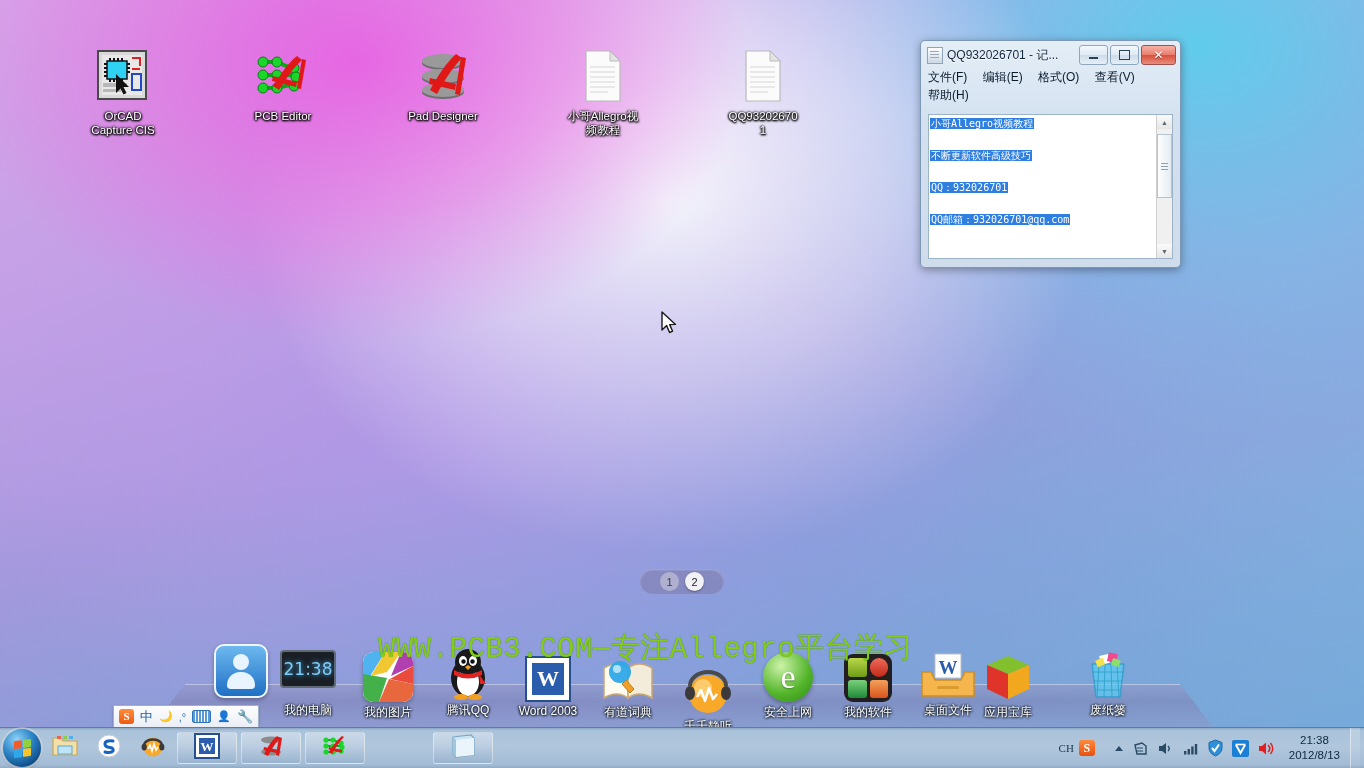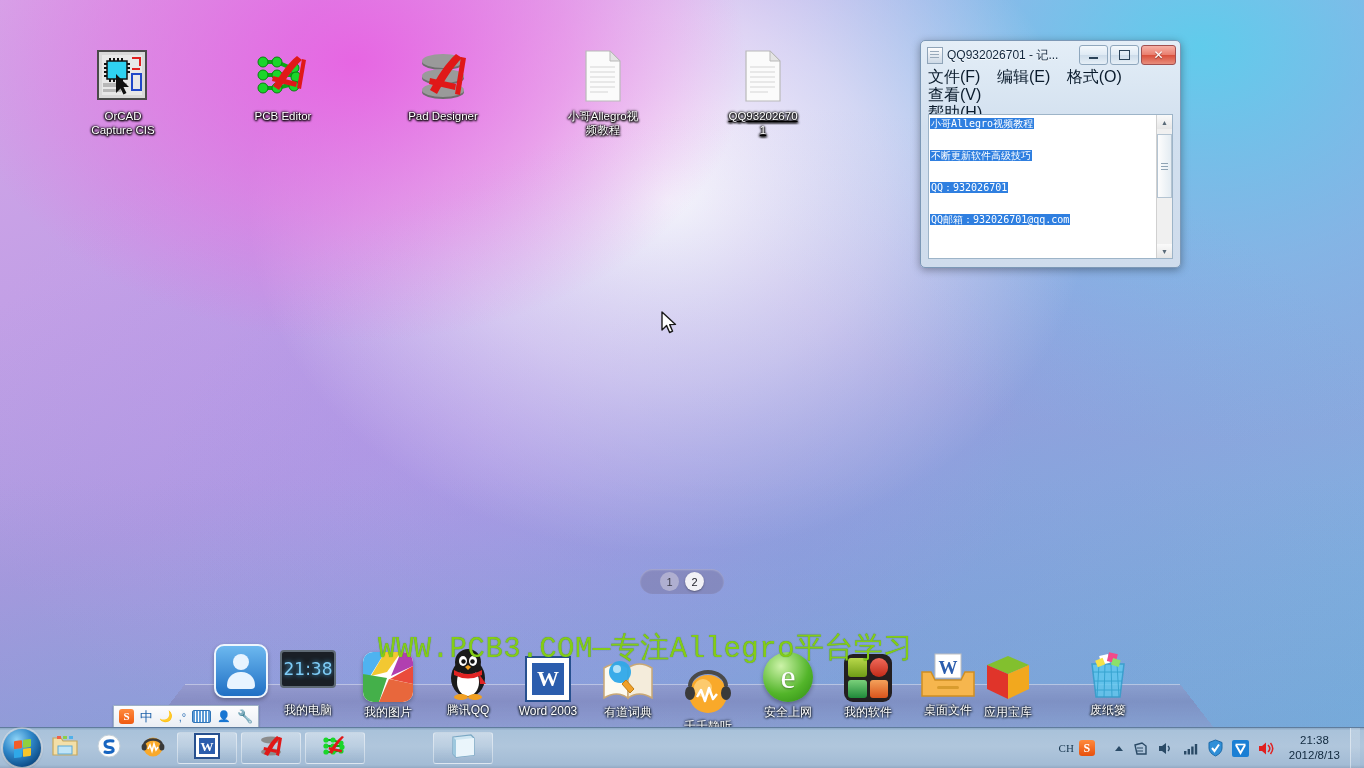--- a/index.html
+++ b/index.html
@@ -59,21 +59,21 @@
     display:flex;align-items:center;justify-content:center;flex:0 0 auto;
   }
   .winbtn.close{
     width:33px;border-color:#a05050;
     background:linear-gradient(to bottom,#f6b0a6 0%,#e98070 48%,#d9503c 52%,#e88d7c 100%);
   }
   .winbtn .s-min{width:9px;height:2px;background:#2a4258;margin-top:6px;}
   .winbtn .s-max{width:9px;height:8px;border:1.5px solid #2a4258;}
   .winbtn .s-close{color:#fff;font-size:12px;font-weight:bold;line-height:1;text-shadow:0 1px 1px rgba(0,0,0,.4);}
   #np-menu{
-    padding:2px 0 2px 4px;font-size:16px;color:#0a1b2c;line-height:18px;
+    padding:2px 0 2px 4px;font-size:12px;color:#0a1b2c;line-height:18px;
   }
   #np-menu span{margin-right:12px;white-space:nowrap;}
   #np-body{
     position:absolute;left:7px;right:7px;top:73px;bottom:8px;
     background:#fff;border:1px solid #9db4c8;display:flex;
   }
   #np-text{
     flex:1;overflow:hidden;padding:1px 0 0 1px;
     font-family:"DejaVu Sans Mono","Liberation Mono",monospace;
     font-size:10px;line-height:16px;color:#2a2a2a;
@@ -305,21 +305,21 @@
             <path d="M8 28 H33"></path>
           <path d="M8 33 H33"></path>
             <path d="M8 38 H33"></path>
             <path d="M8 43 H26"></path>
         </g>
       </svg>
     </div>
     <div class="lbl"><span>小哥Allegro视</span><br><span>频教程</span></div>
   </div>
 
-  <div class="desk-icon" style="left:703px;top:45px;text-decoration:underline;">
+  <div class="desk-icon" style="left:703px;top:45px;">
     <div class="glyph">
       <svg width="42" height="54" viewBox="0 0 42 54">
         <path d="M4 2 H28 L38 12 V52 H4 Z" fill="#fbfbfb" stroke="#b9b9b9" stroke-width="1.2"></path>
         <path d="M28 2 L38 12 H28 Z" fill="#e4e4e4" stroke="#b9b9b9" stroke-width="1"></path>
         <g stroke="#dcdcdc" stroke-width="1.2">
           <path d="M8 18 H33"></path>
             <path d="M8 23 H33"></path>
             <path d="M8 28 H33"></path>
           <path d="M8 33 H33"></path>
             <path d="M8 38 H33"></path>

